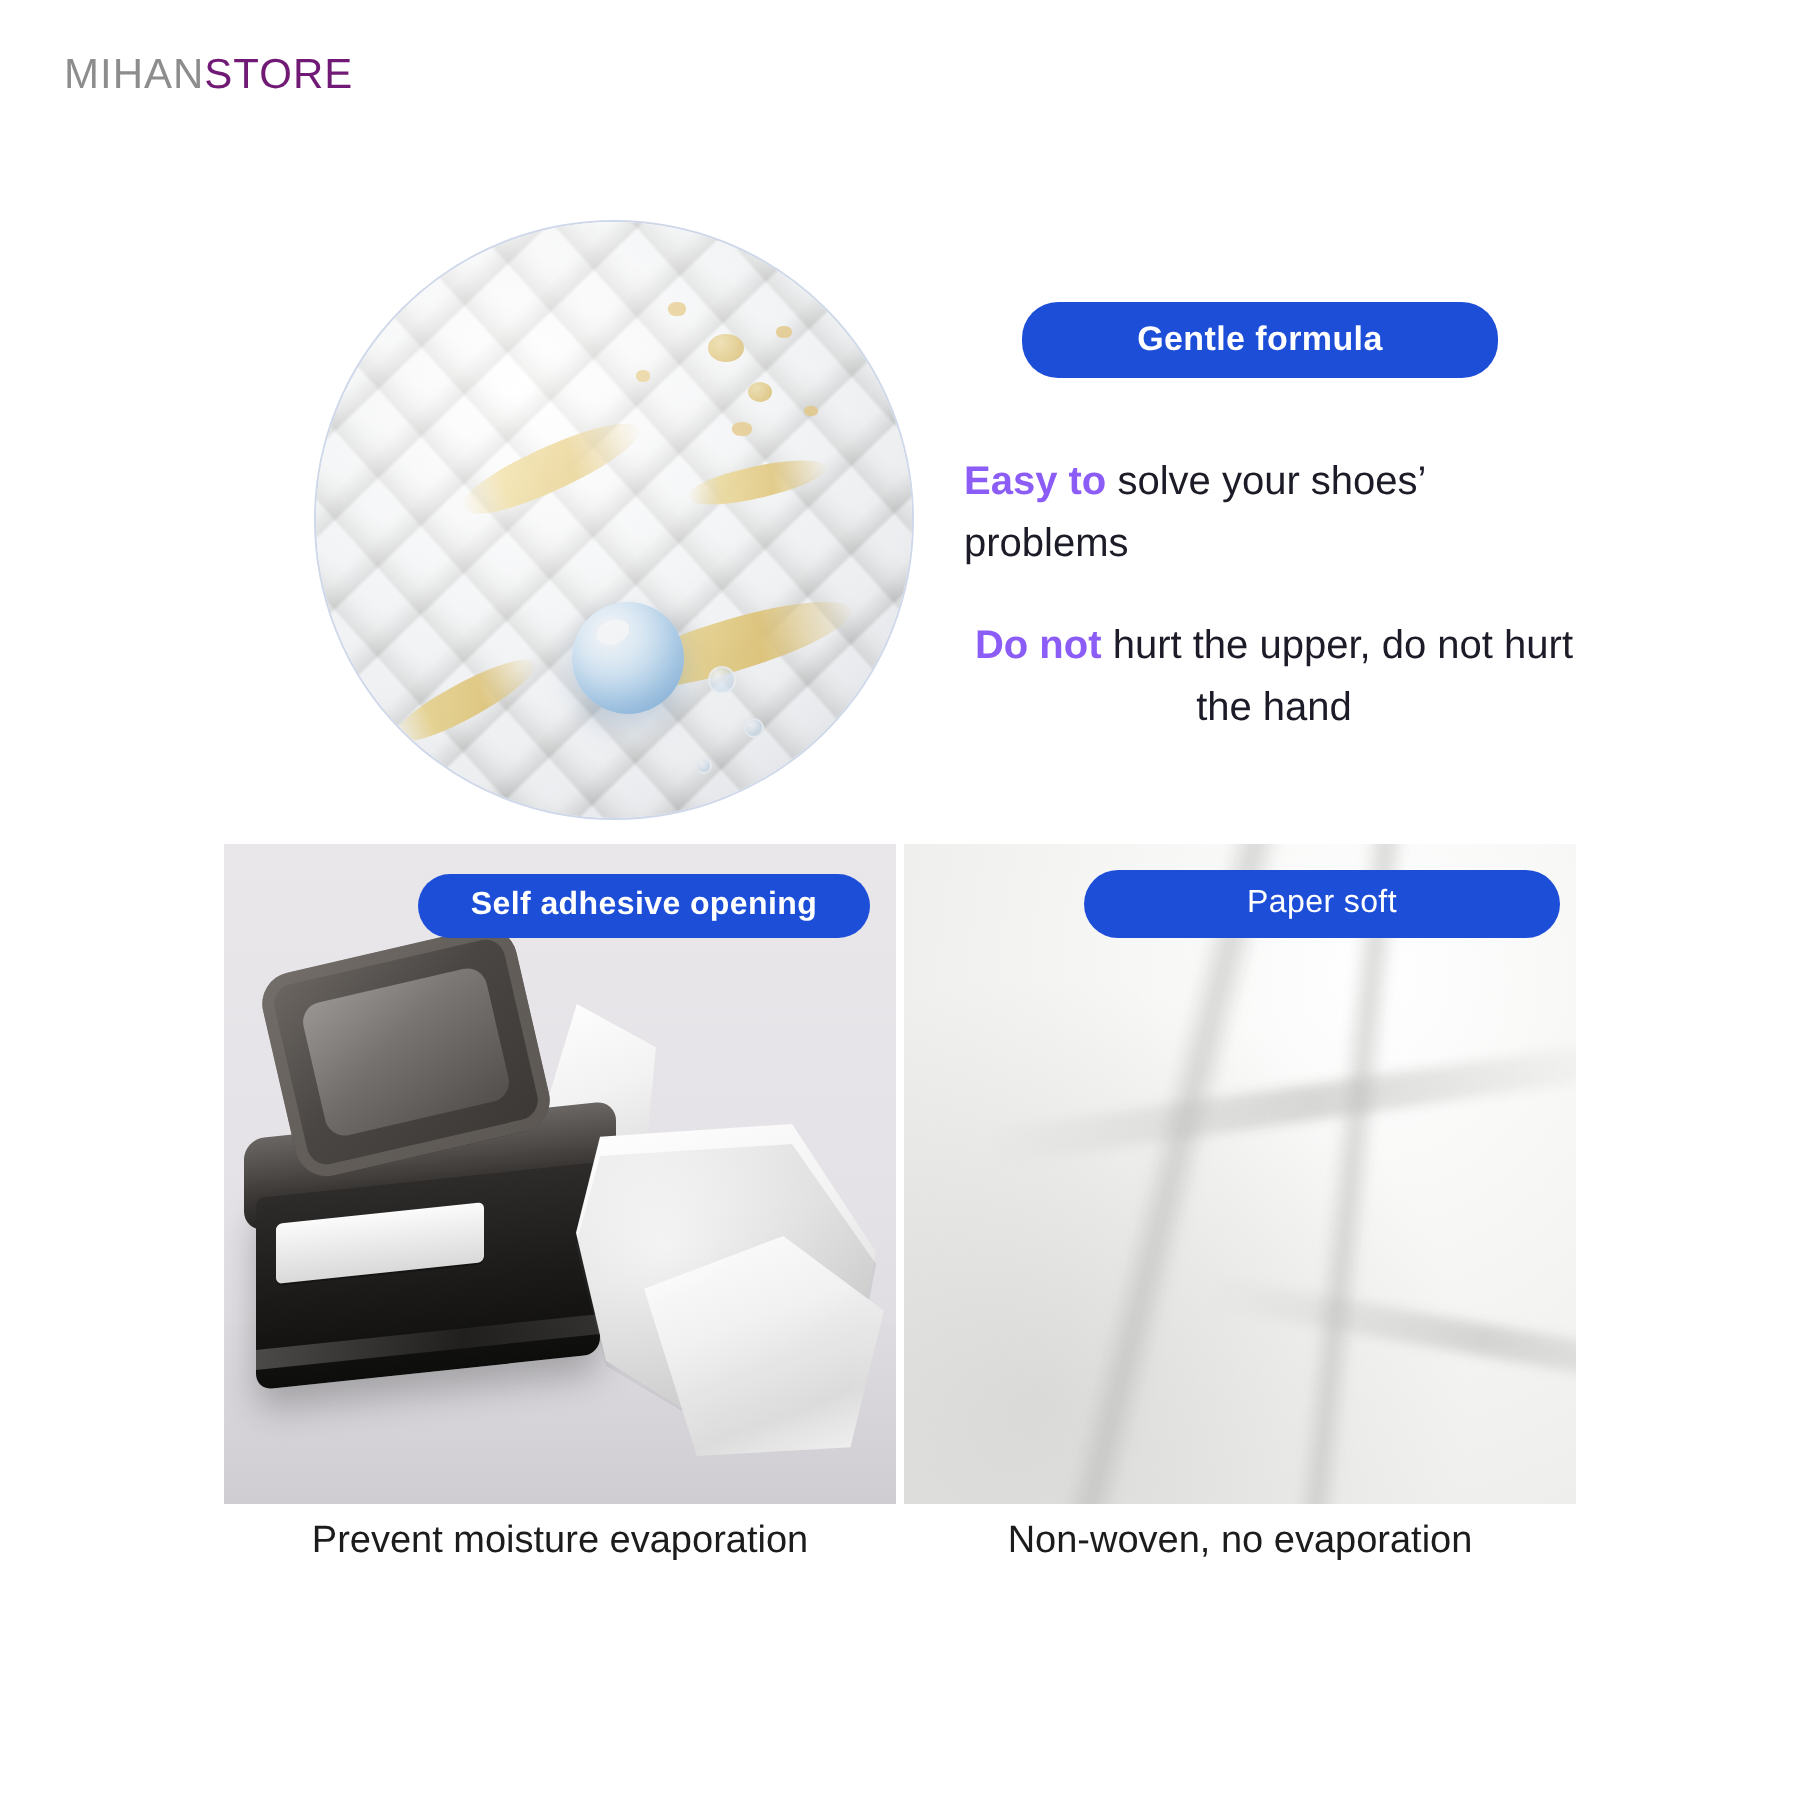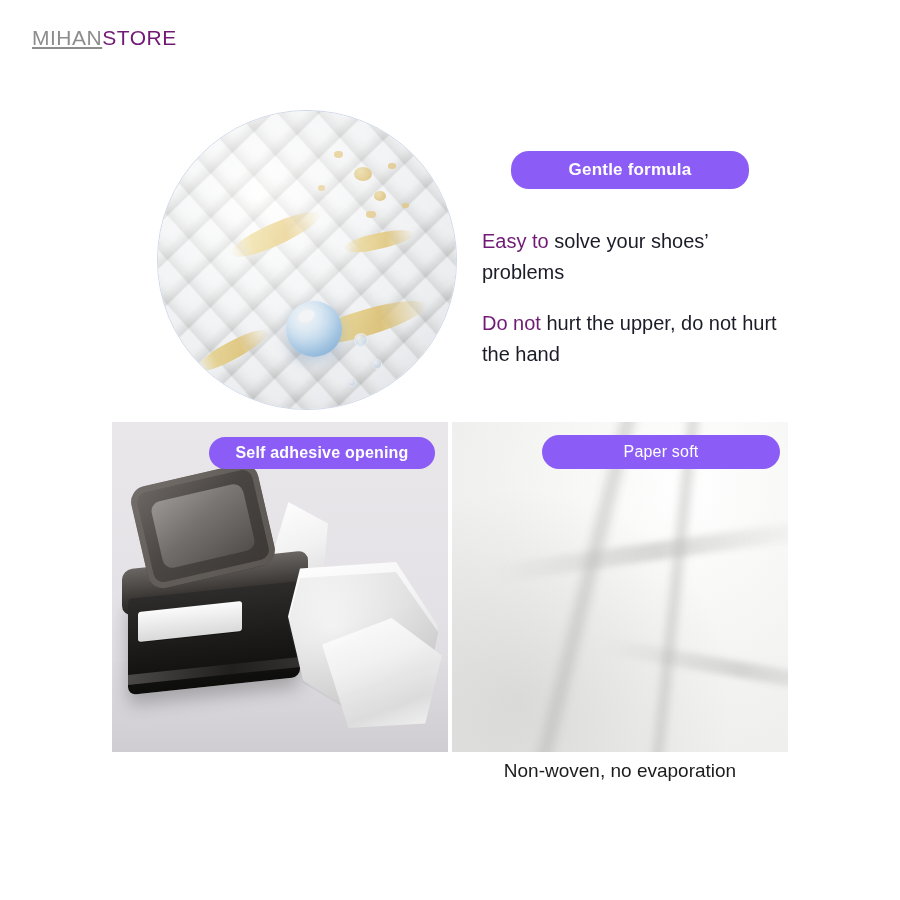--- a/index.html
+++ b/index.html
@@ -19,21 +19,21 @@
 
   
   .brand {
     position: absolute;
     left: 32px;
     top: 26px;
     font-size: 21px;
     letter-spacing: 0.5px;
     font-weight: 400;
   }
-  .brand .mihan { color: #8d8d8d; text-decoration: underline; }
+  .brand .mihan { color: #8d8d8d; }
   .brand .store { color: #701a75; }
 
   
   .circle-photo {
     position: absolute;
     left: 157px;
     top: 110px;
     width: 300px;
     height: 300px;
     border-radius: 50%;
@@ -97,21 +97,21 @@
     border-radius: 50%;
     background: radial-gradient(circle at 32% 30%, rgba(255,255,255,.95), rgba(200,225,245,.55) 60%, rgba(160,200,235,.35) 100%);
     border: 1px solid rgba(255,255,255,.7);
   }
 
   
   .pill {
     display: inline-flex;
     align-items: center;
     justify-content: center;
-    background: #8b5cf6;
+    background: #1d4ed8;
     color: #ffffff;
     font-weight: bold;
     border-radius: 18px;
     letter-spacing: .2px;
   }
   .pill-gentle {
     position: absolute;
     left: 511px;
     top: 151px;
     width: 238px;
@@ -120,22 +120,22 @@
   }
   .copy {
     position: absolute;
     left: 482px;
     width: 310px;
     color: #1c1c28;
     font-size: 20px;
     line-height: 1.55;
   }
   .copy-1 { top: 226px; }
-  .copy-2 { top: 308px; }
-  .accent { color: #701a75; font-weight: normal; }
+  .copy-2 { top: 308px; text-align: center; }
+  .accent { color: #8b5cf6; font-weight: bold; }
 
   
   .panel {
     position: absolute;
     top: 422px;
     width: 336px;
     height: 330px;
     overflow: hidden;
   }
   .panel-left { left: 112px; background: #e8e6e9; }
@@ -324,15 +324,16 @@
     <div class="fold fold-1"></div>
     <div class="fold fold-2"></div>
     <div class="fold fold-3"></div>
     <div class="fold fold-4"></div>
     <div class="fabric-shade"></div>
   </div>
 
   <div class="pill pill-self">Self adhesive opening</div>
   <div class="pill pill-paper">Paper soft</div>
 
+  <div class="caption caption-left">Prevent moisture evaporation</div>
   <div class="caption caption-right">Non-woven, no evaporation</div>
 
 </div>
 
 </body></html>

